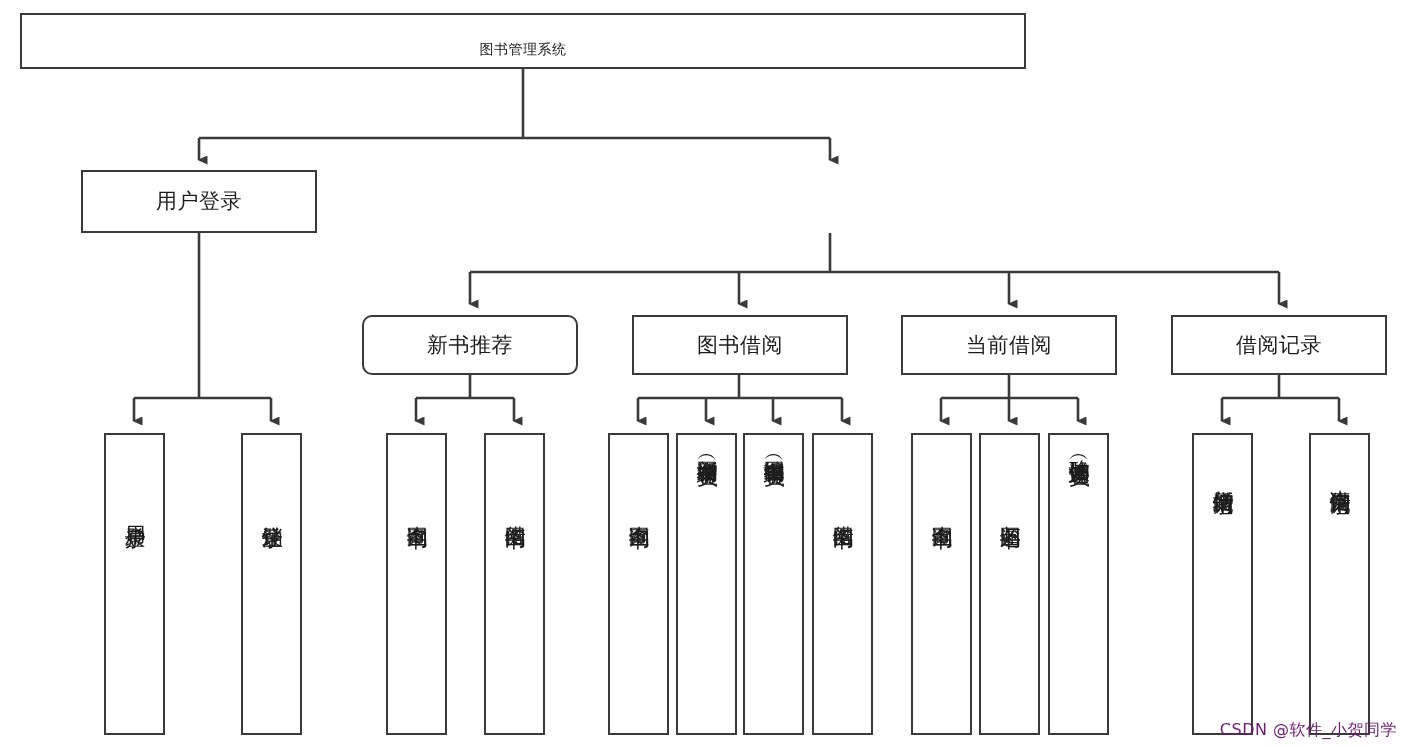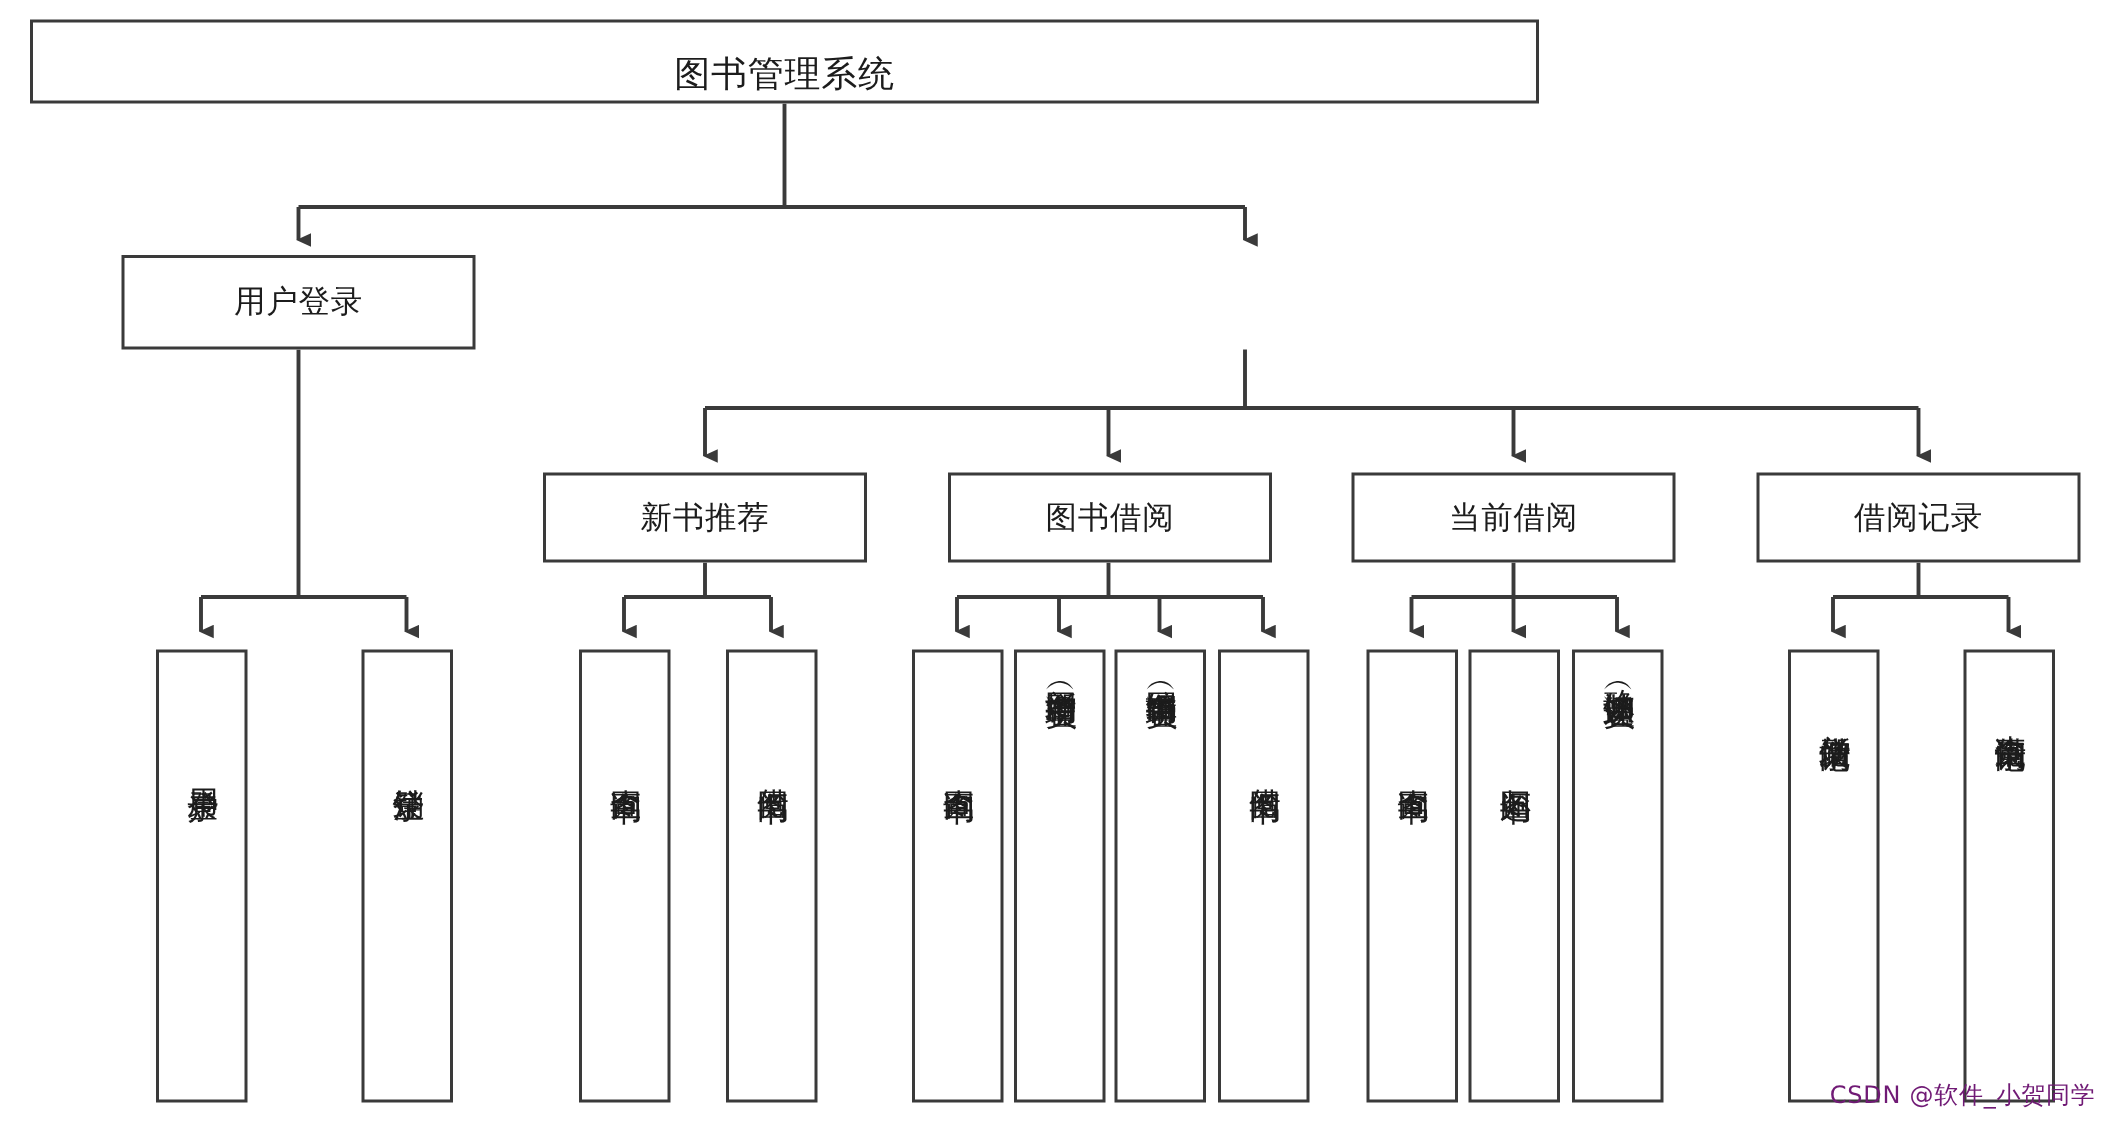--- a/index.html
+++ b/index.html
@@ -39,21 +39,21 @@
     display: block;
     text-align: center;
     line-height: 1.18;
     letter-spacing: 0.5px;
   }
   
   .node.h .node-label {
     font-size: 21px;
   }
   .node.root .node-label {
-    font-size: 24px;
+    font-size: 14px;
     margin-top: 16px;
   }
   
   .node.v {
     align-items: flex-start;
     justify-content: center;
     padding-top: 10px;
   }
   .node.v .node-label {
     writing-mode: vertical-rl;
@@ -130,21 +130,21 @@
   </svg>
 
   <div class="node root h" style="left:20px; top:13px; width:1006px; height:56px;">
     <span class="node-label">图书管理系统</span>
   </div>
 
   <div class="node h" style="left:81px; top:170px; width:236px; height:63px;">
     <span class="node-label">用户登录</span>
   </div>
 
-  <div class="node h" style="left:362px; top:315px; width:216px; height:60px;">
+  <div class="node h" style="left:362px; top:315px; width:216px; height:60px;border-radius:10px;">
     <span class="node-label">新书推荐</span>
   </div>
   <div class="node h" style="left:901px; top:315px; width:216px; height:60px;">
     <span class="node-label">当前借阅</span>
   </div>
   <div class="node h" style="left:632px; top:315px; width:216px; height:60px;">
     <span class="node-label">图书借阅</span>
   </div>
   <div class="node h" style="left:1171px; top:315px; width:216px; height:60px;">
     <span class="node-label">借阅记录</span>

